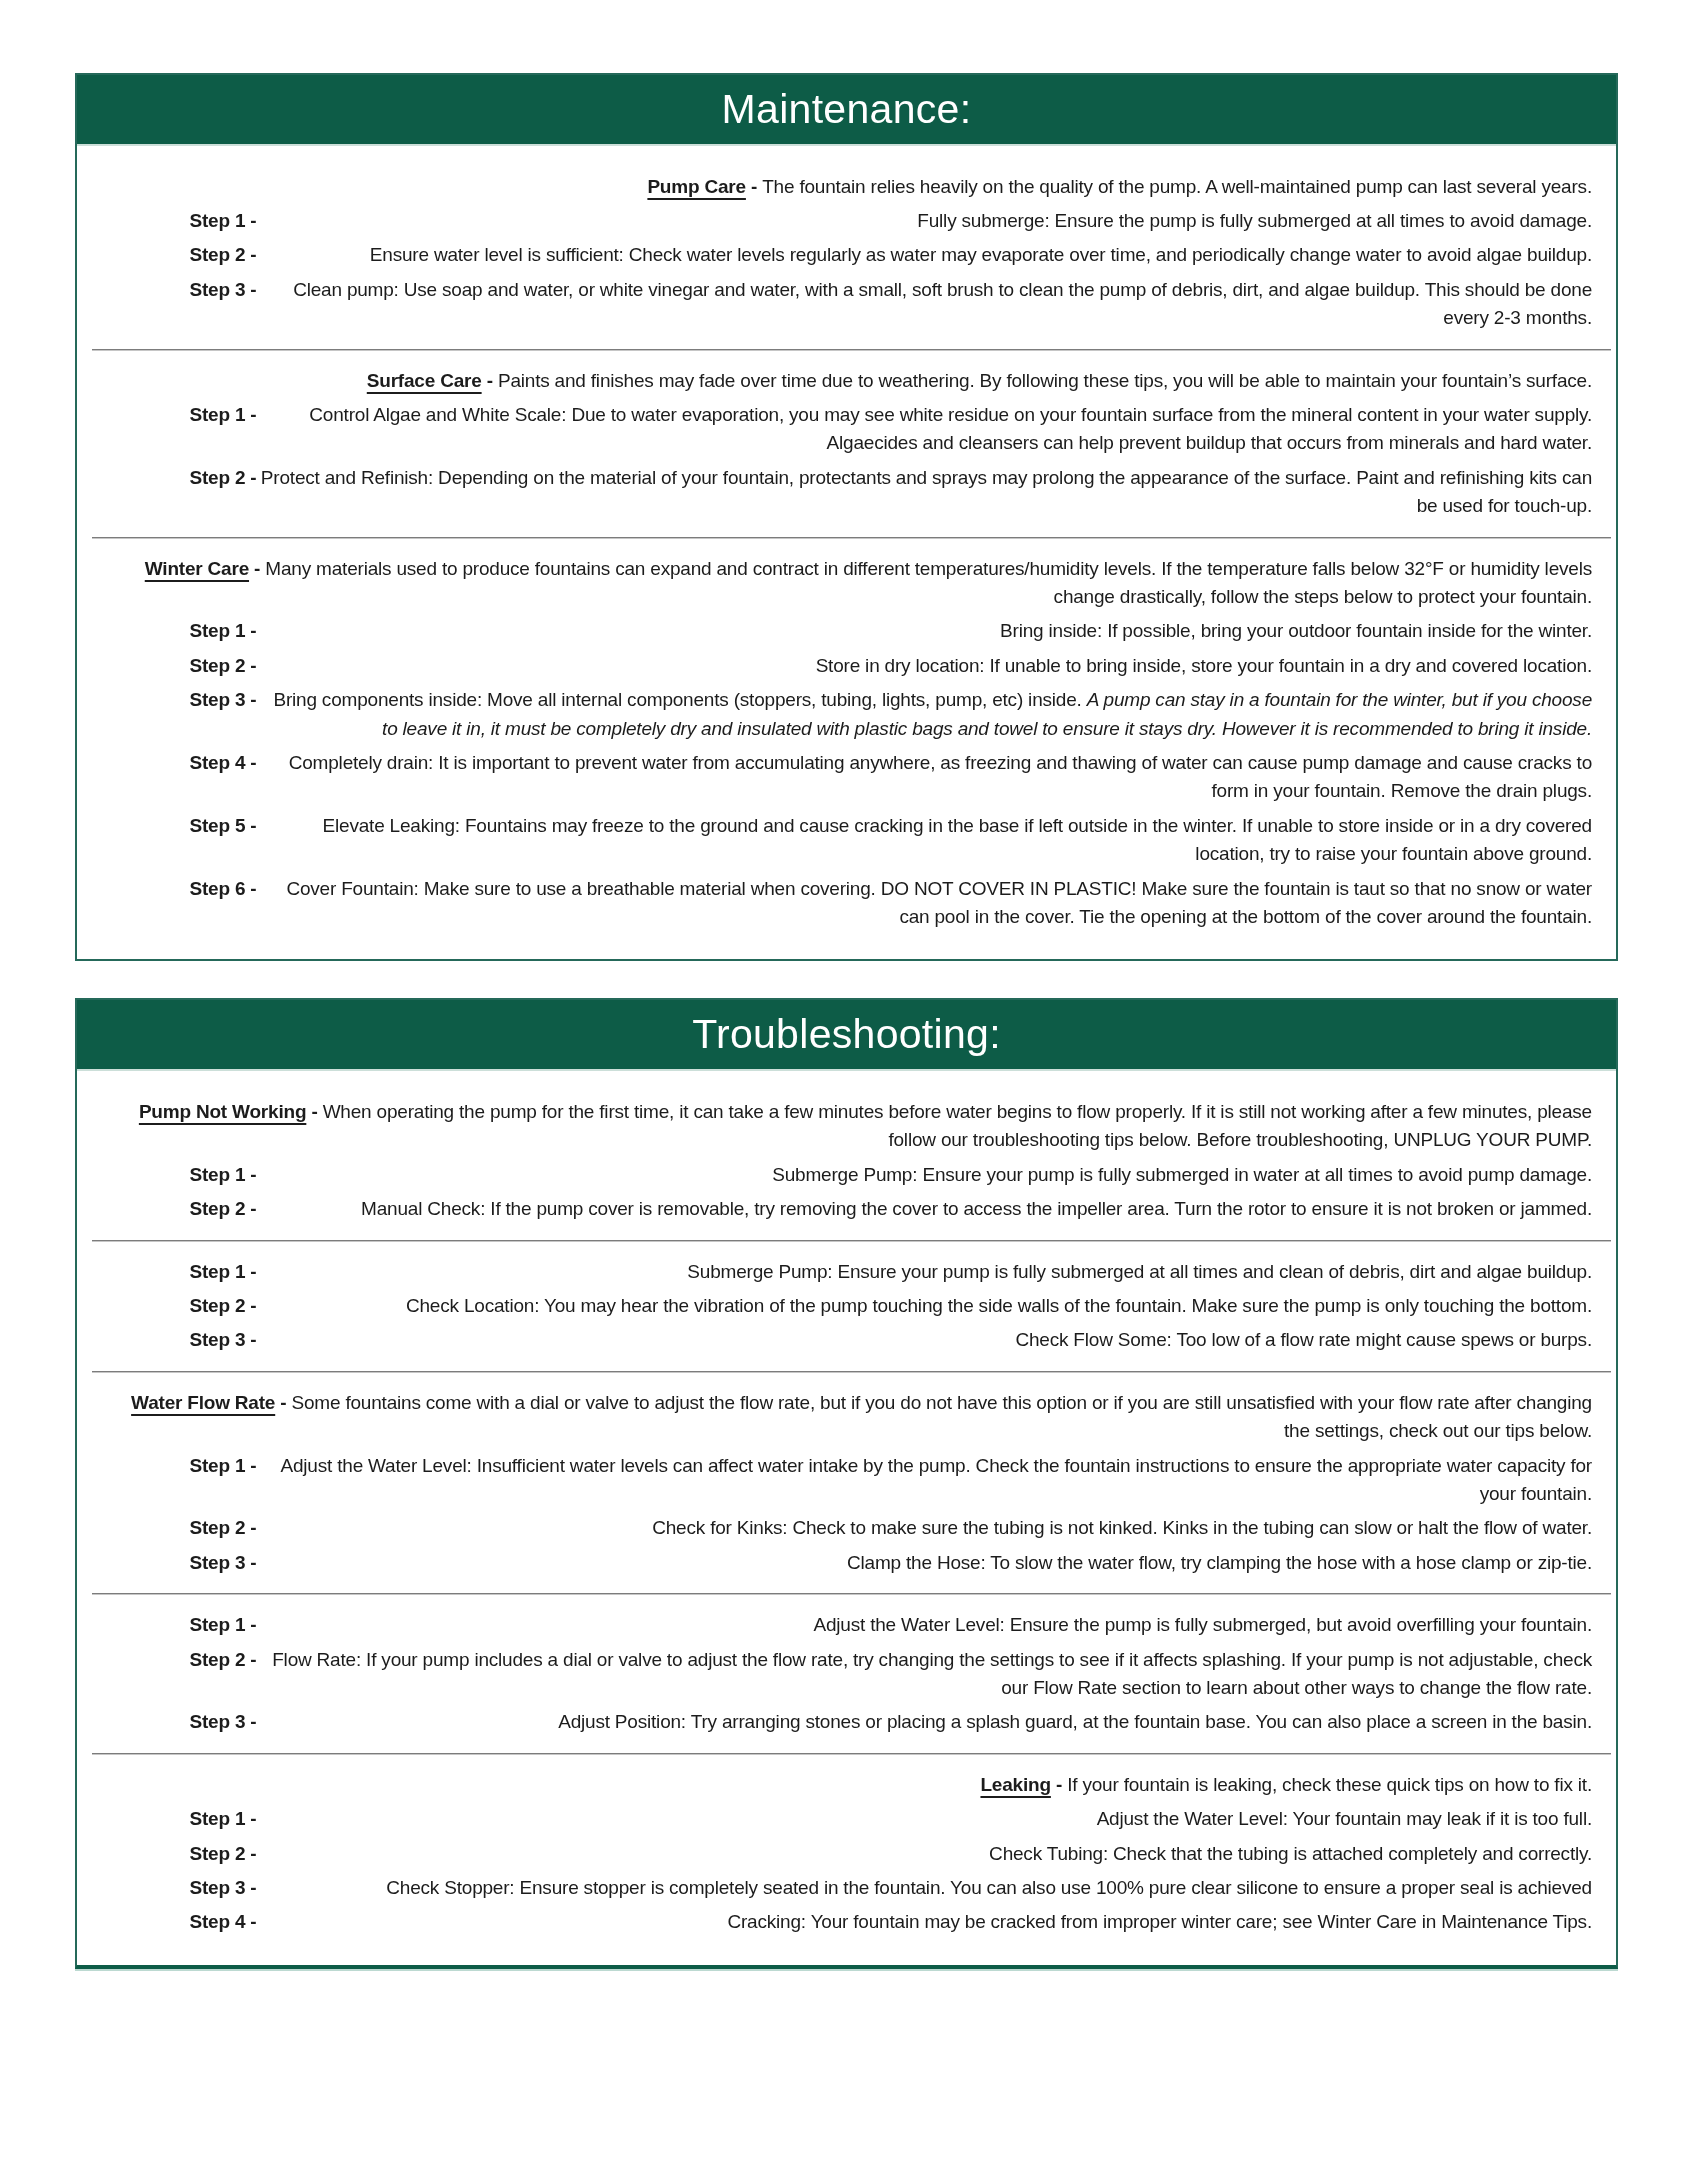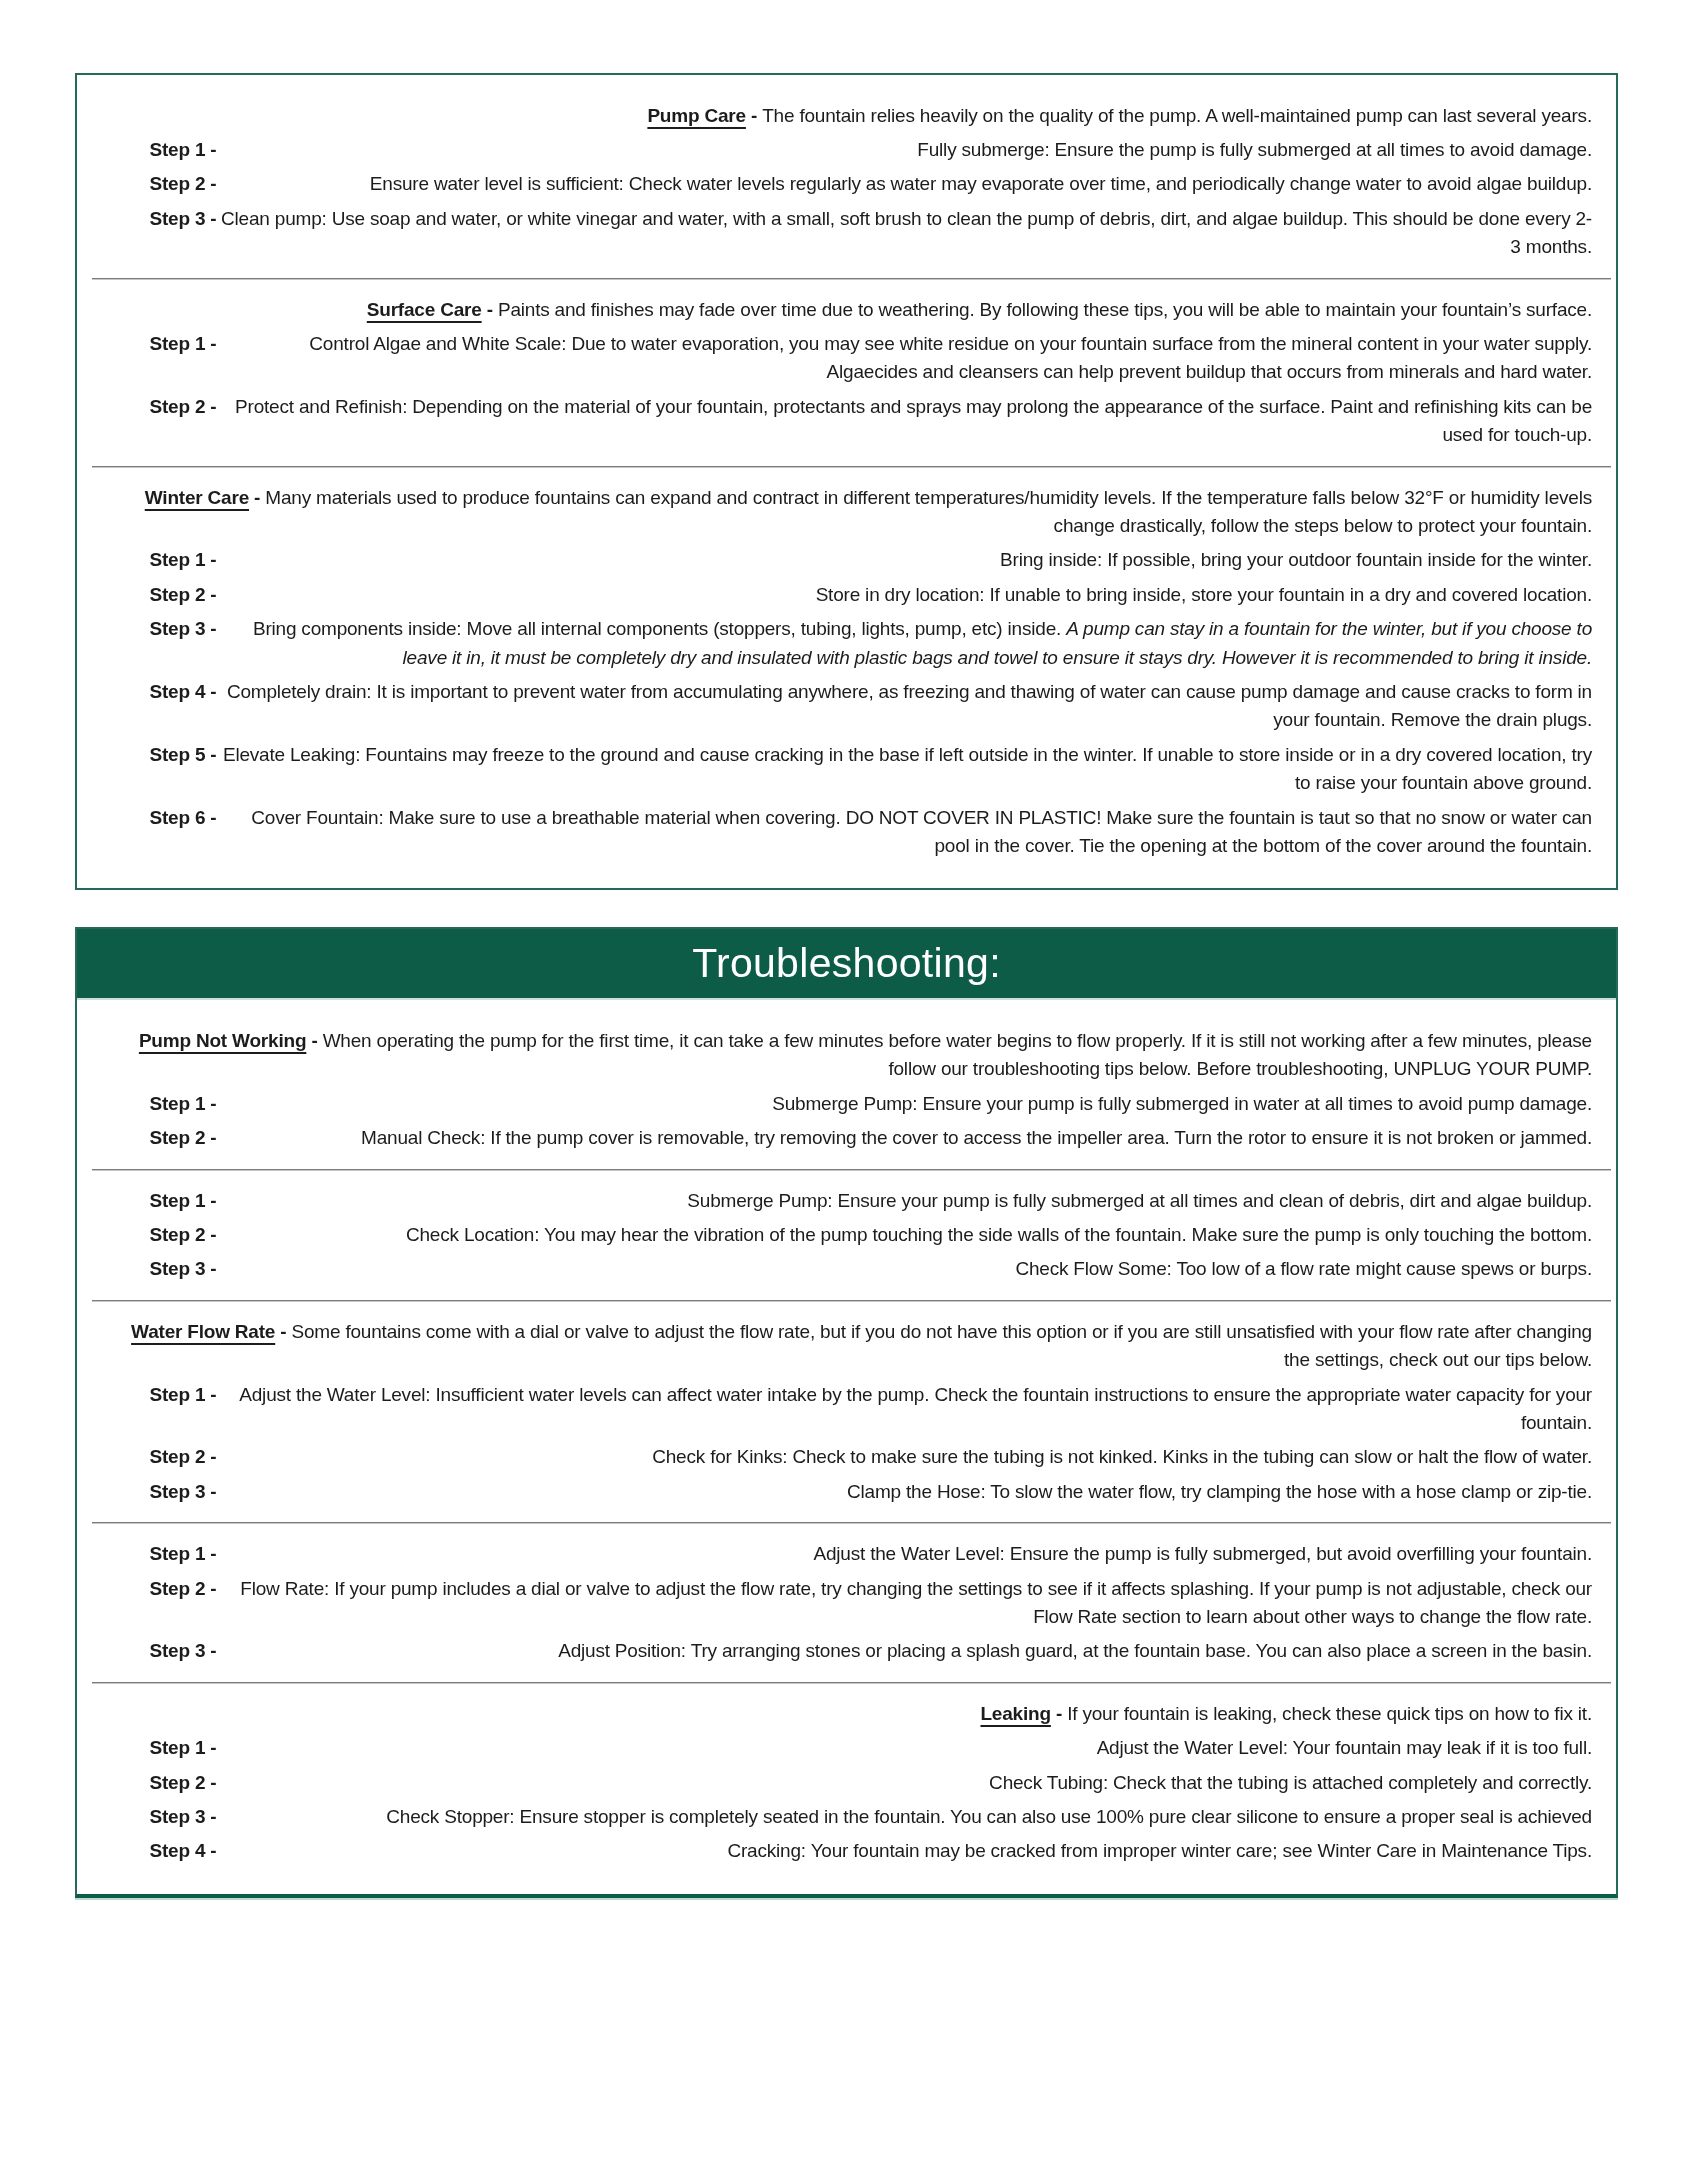--- a/index.html
+++ b/index.html
@@ -46,21 +46,21 @@
   .topic-intro{margin:0;}
   .topic-heading{
     font-weight:bold;
     text-decoration:underline;
     text-decoration-thickness:2px;
     text-underline-offset:4.6px;
   }
   .topic-dash{font-weight:bold;}
   .step{
     display:flex;
-    margin-left:22px;
+    margin-left:62px;
     margin-top:6px;
   }
   .step-label{
     flex:0 0 93px;
     font-weight:bold;
     white-space:nowrap;
   }
   .step-text{flex:1;}
   .run-b{font-weight:normal;}
   .run-i{font-style:italic;}
@@ -68,20 +68,23 @@
     height:2px;
     background:linear-gradient(to bottom,#7c7c7c 0 60%,#c6c6c6 60% 100%);
     margin:16px -18.5px 16px -9.3px;
   }
 </style>
 </head>
 <body>
 
 <div id="page">
     <section class="section-box first">
+      <div class="section-header" style="background: rgb(13, 92, 71);">
+        <span class="section-title">Maintenance:</span>
+      </div>
       <div class="section-content">
         <div class="topic">
           <p class="topic-intro"><span class="topic-heading">Pump Care</span><span class="topic-dash"> - </span><span>The fountain relies heavily on the quality of the pump. A well-maintained pump can last several years.</span></p>
           <div class="step">
             <span class="step-label">Step 1 -</span>
             <span class="step-text"><span class="run-b ">Fully submerge:</span><span> Ensure the pump is fully submerged at all times to avoid damage.</span></span>
           </div>
           <div class="step">
             <span class="step-label">Step 2 -</span>
             <span class="step-text"><span class="run-b ">Ensure water level is sufficient:</span><span> Check water levels regularly as water may evaporate over time, and periodically change water to avoid algae buildup.</span></span>

